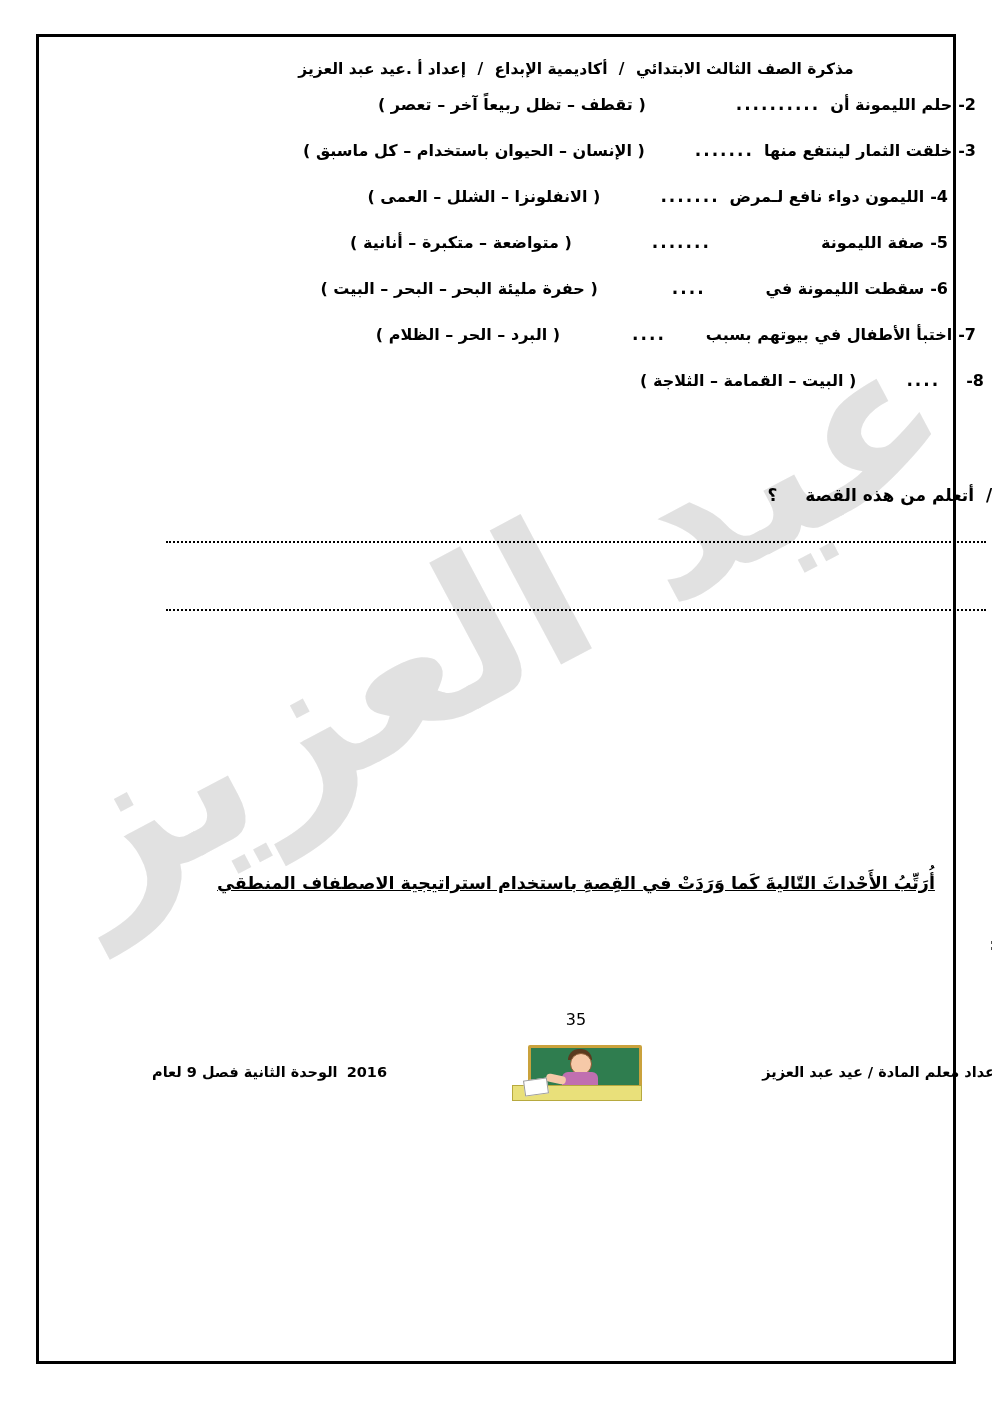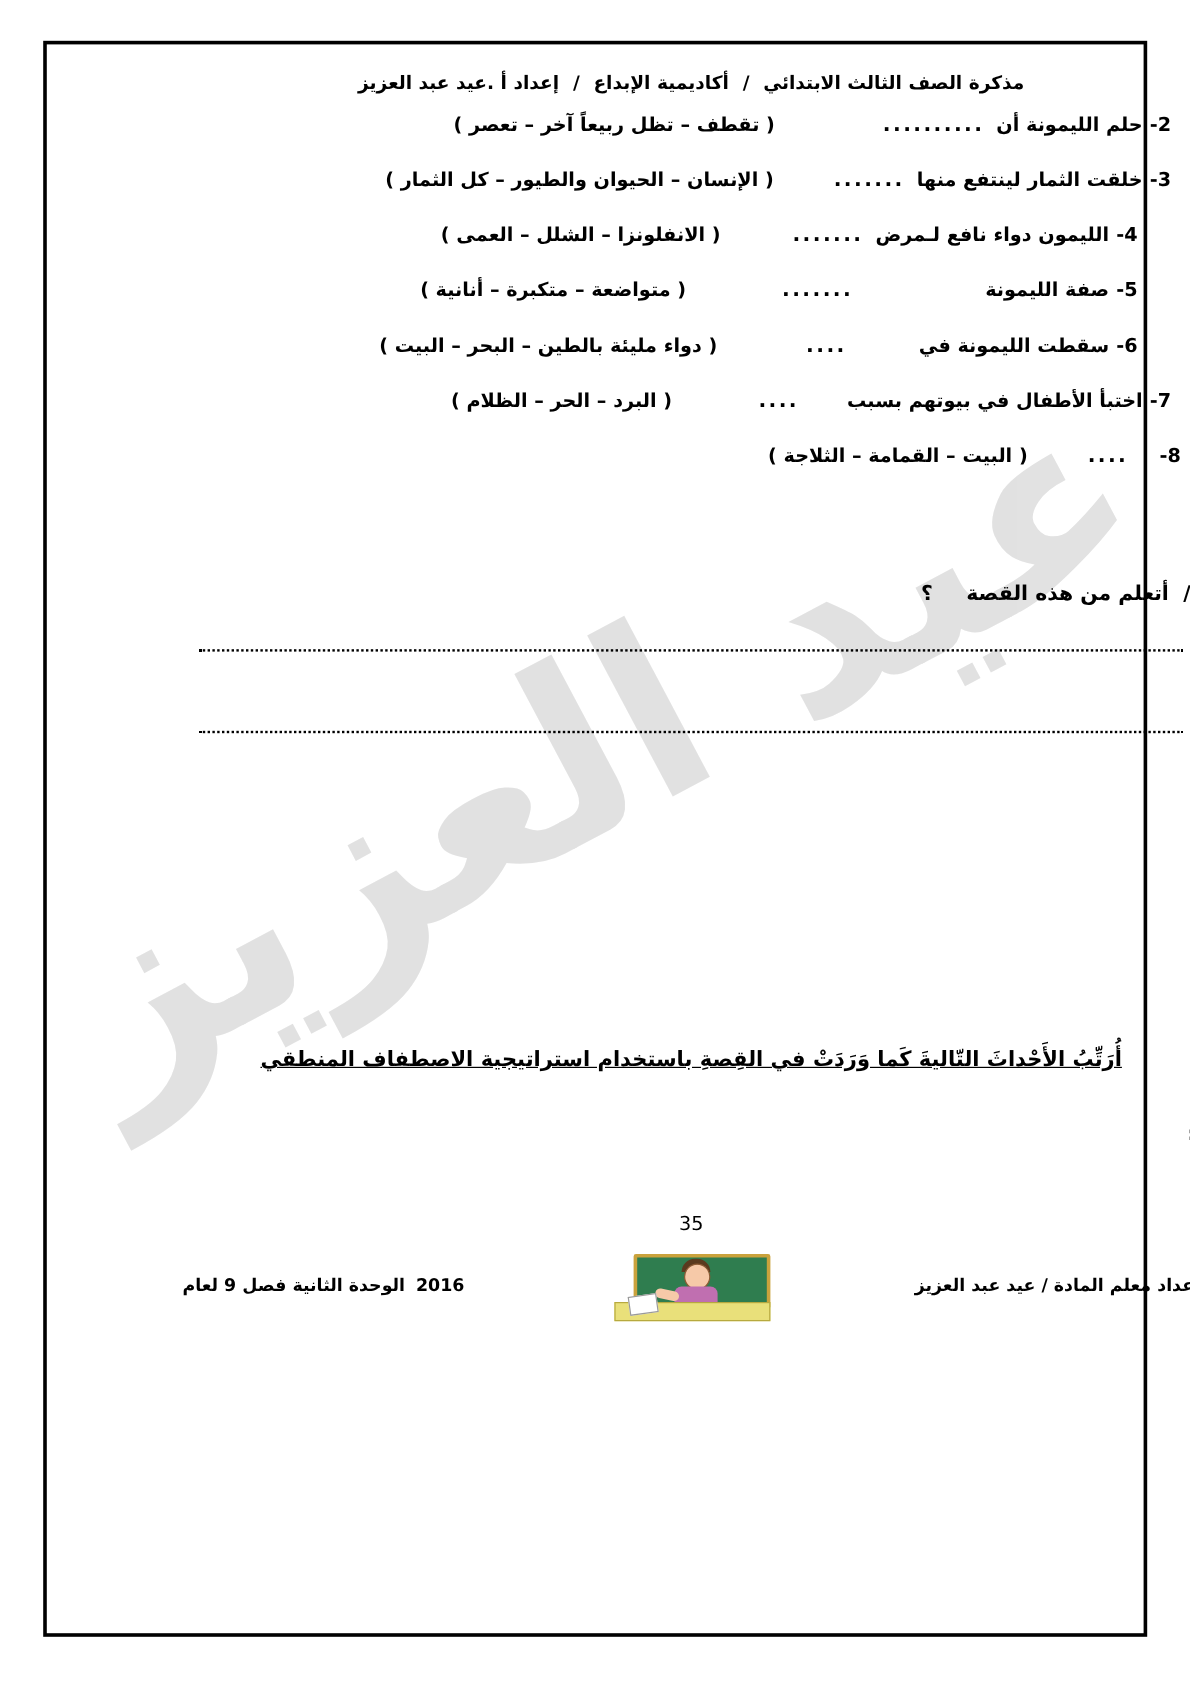--- a/index.html
+++ b/index.html
@@ -259,42 +259,42 @@
       <span class="q-text">2-</span>
       <span class="q-text" style="padding-right:6px;">حلم الليمونة أن</span>
       <span class="q-dots">..........</span>
       <span class="q-choices" style="padding-right:80px;">( تقطف  – تظل ربيعاً آخر  – تعصر  )</span>
     </div>
 
     <div class="q-row" style="padding-right:28px;">
       <span class="q-text">3-</span>
       <span class="q-text" style="padding-right:6px;">خلقت الثمار لينتفع منها</span>
       <span class="q-dots">.......</span>
-      <span class="q-choices" style="padding-right:40px;">( الإنسان  – الحيوان والطيور – كل الثمار )</span>
+      <span class="q-choices" style="padding-right:40px;">( الإنسان  – الحيوان باستخدام – كل ماسبق )</span>
     </div>
 
     <div class="q-row" style="padding-right:56px;">
       <span class="q-text">4-</span>
       <span class="q-text" style="padding-right:6px;text-align:right;">الليمون دواء نافع لـمرض</span>
       <span class="q-dots">.......</span>
       <span class="q-choices" style="padding-right:50px;">( الانفلونزا   – الشلل  – العمى  )</span>
     </div>
 
     <div class="q-row" style="padding-right:56px;">
       <span class="q-text">5-</span>
       <span class="q-text" style="padding-right:6px;">صفة الليمونة</span>
       <span class="q-dots" style="padding-right:110px;">.......</span>
       <span class="q-choices" style="padding-right:70px;">( متواضعة  – متكبرة  – أنانية )</span>
     </div>
 
     <div class="q-row" style="padding-right:56px;">
       <span class="q-text">6-</span>
       <span class="q-text" style="padding-right:6px;">سقطت الليمونة في</span>
       <span class="q-dots" style="padding-right:60px;">....</span>
-      <span class="q-choices" style="padding-right:64px;">( دواء مليئة بالطين  – البحر – البيت  )</span>
+      <span class="q-choices" style="padding-right:64px;">( حفرة مليئة البحر  – البحر – البيت  )</span>
     </div>
 
     <div class="q-row" style="padding-right:28px;">
       <span class="q-text">7-</span>
       <span class="q-text" style="padding-right:6px;">اختبأ الأطفال في بيوتهم بسبب</span>
       <span class="q-dots" style="padding-right:40px;">....</span>
       <span class="q-choices" style="padding-right:62px;">( البرد   – الحر  – الظلام  )</span>
     </div>
 
     <div class="q-row" style="padding-right:20px;">

